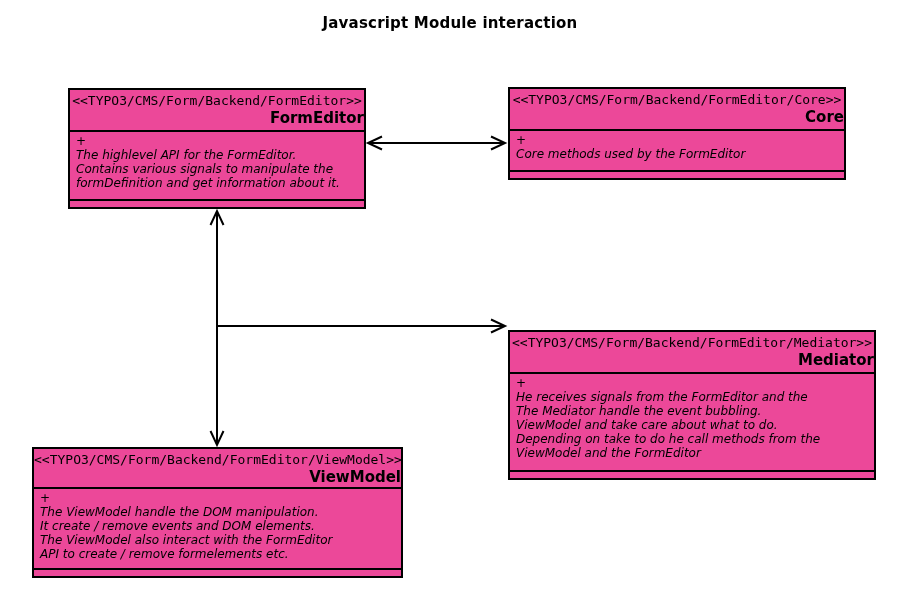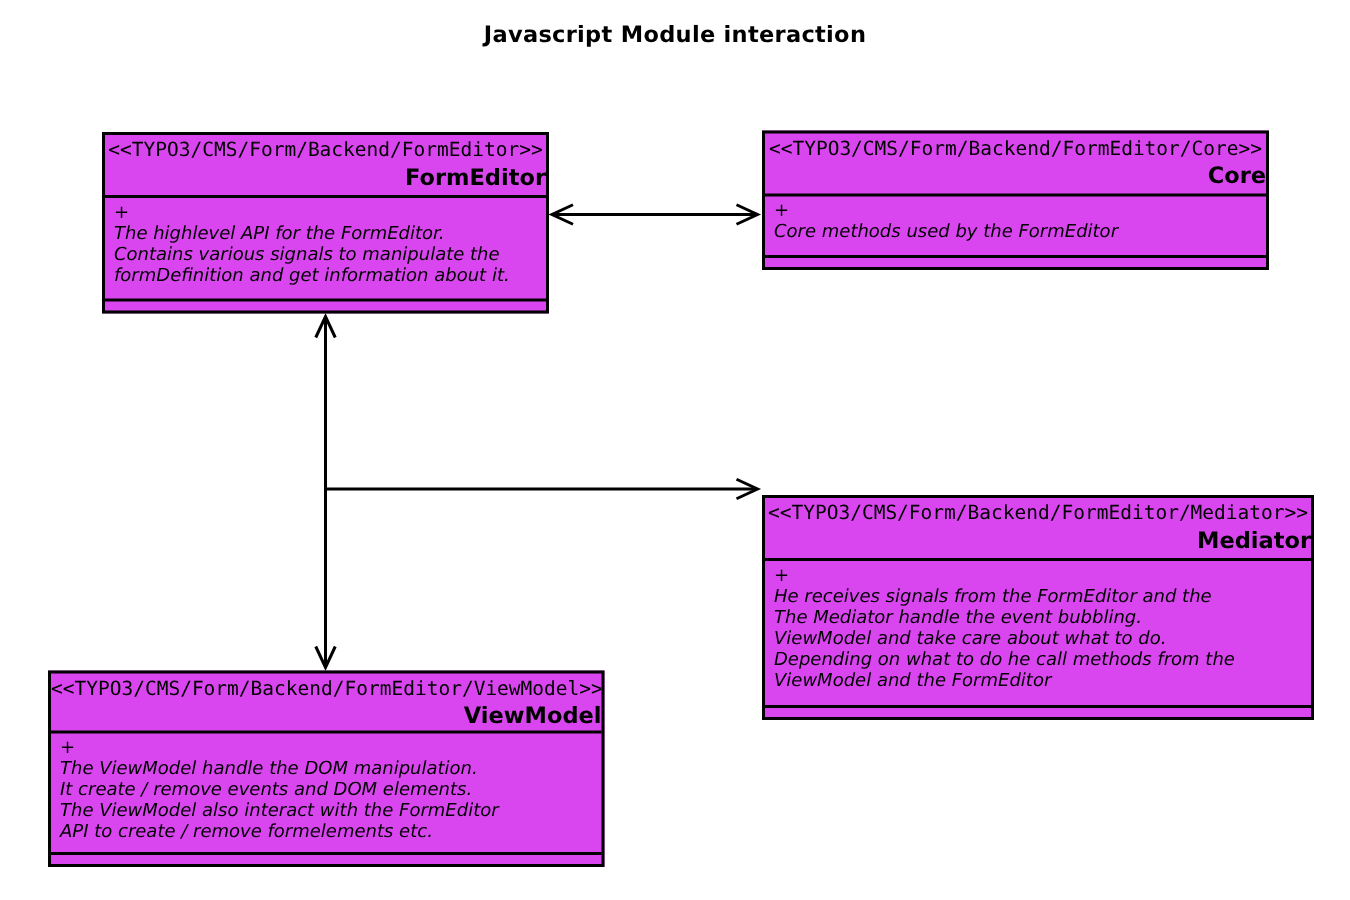--- a/index.html
+++ b/index.html
@@ -16,21 +16,21 @@
     top: 14px; left: 0;
     width: 900px;
     text-align: center;
     font-size: 15px;
     font-weight: bold;
     letter-spacing: 0.2px;
   }
   .uml-box {
     position: absolute;
     border: 2px solid #000000;
-    background: #d946ef;
+    background: #ec4899;
     box-sizing: border-box;
   }
   .uml-header {
     box-sizing: border-box;
     border-bottom: 2px solid #000000;
     text-align: center;
     padding-top: 3px;
     overflow: hidden;
   }
   .stereotype {
@@ -126,21 +126,21 @@
 <div class="uml-box" id="box-mediator">
   <div class="uml-header">
     <div class="stereotype">&lt;&lt;TYPO3/CMS/Form/Backend/FormEditor/Mediator&gt;&gt;</div>
     <div class="class-name">Mediator</div>
   </div>
   <div class="uml-body">
     <div class="visibility">+</div>
     <div class="desc-line">He receives signals from the FormEditor and the</div>
     <div class="desc-line">The Mediator handle the event bubbling.</div>
     <div class="desc-line">ViewModel and take care about what to do.</div>
-    <div class="desc-line">Depending on what to do he call methods from the</div>
+    <div class="desc-line">Depending on take to do he call methods from the</div>
     <div class="desc-line">ViewModel and the FormEditor</div>
   </div>
   <div class="uml-footer"></div>
 </div>
 
 <div class="uml-box" id="box-viewmodel">
   <div class="uml-header">
     <div class="stereotype">&lt;&lt;TYPO3/CMS/Form/Backend/FormEditor/ViewModel&gt;&gt;</div>
     <div class="class-name">ViewModel</div>
   </div>

